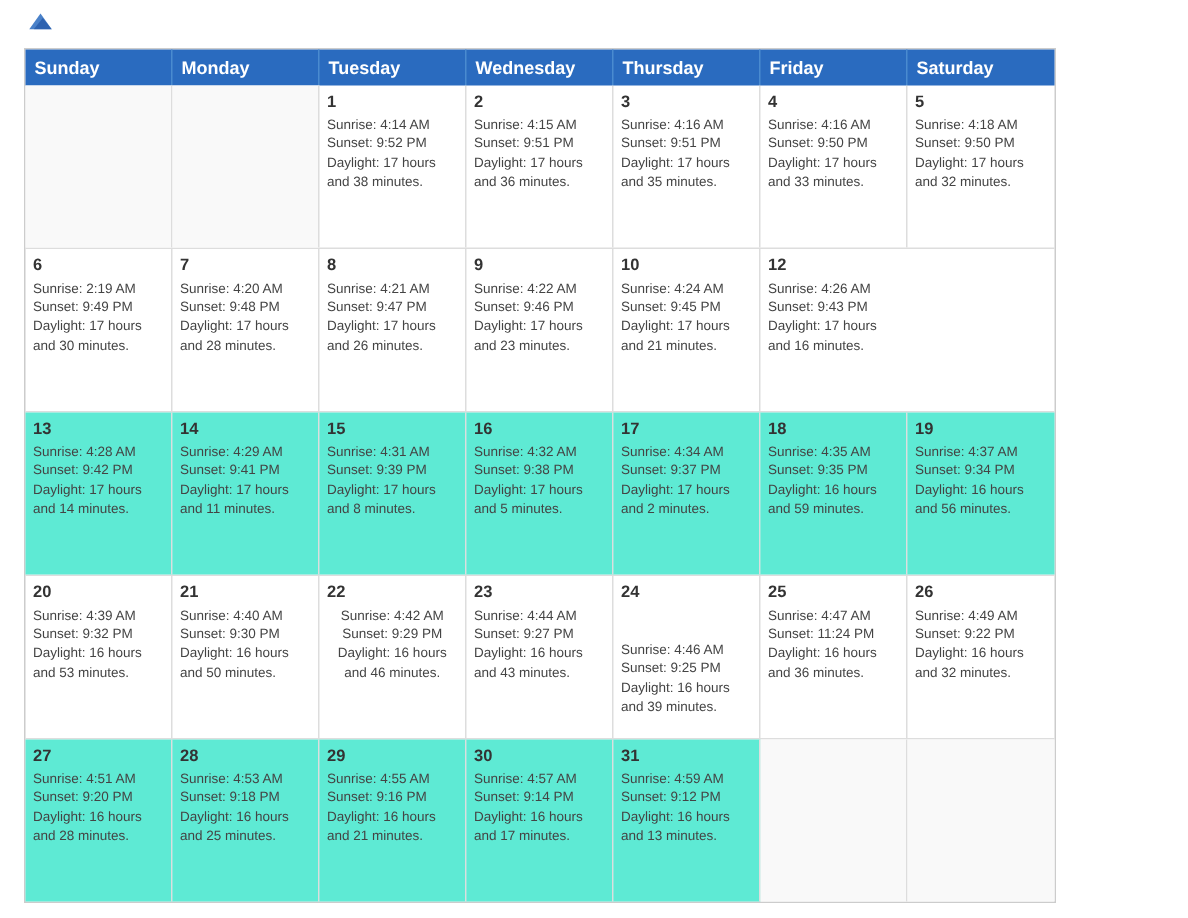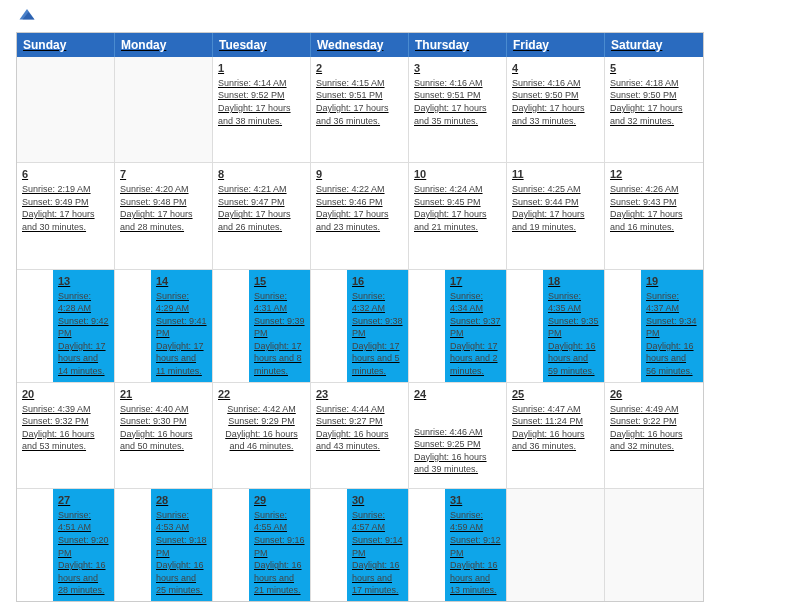--- a/index.html
+++ b/index.html
@@ -9,21 +9,20 @@
       width: 792px;
       height: 612px;
       overflow: hidden;
     }
     .page {
       width: 720px;
       height: 612px;
       padding: 10px 16px 10px 16px;
       display: flex;
       flex-direction: column;
-      text-decoration: underline;
     }
     .header {
       display: flex;
       justify-content: space-between;
       align-items: flex-start;
       margin-bottom: 8px;
     }
     .logo {
       display: flex;
       flex-direction: column;
@@ -99,21 +98,21 @@
       border-right: 1px solid #ddd;
       padding: 4px 5px;
       font-size: 9.5px;
       color: #333;
       vertical-align: top;
       line-height: 1.35;
       min-height: 0;
     }
     .cal-cell:last-child { border-right: none; }
     .cal-cell.empty { background: #f9f9f9; }
-    .cal-cell.shaded { background: #0ea5e9; margin-left: 36px; }
+    .cal-cell.shaded { background: #5eead4; }
     .day-num {
       font-size: 11px;
       font-weight: bold;
       color: #333;
       display: block;
       margin-bottom: 1px;
     }
     .cell-info {
       color: #444;
       font-size: 9px;
@@ -211,26 +210,20 @@
 Sunset: 9:46 PM
 Daylight: 17 hours and 23 minutes.</div>
           </div>
           <div class="cal-cell">
             <span class="day-num">10</span>
             <div class="cell-info" style="white-space: pre-line;">Sunrise: 4:24 AM
 Sunset: 9:45 PM
 Daylight: 17 hours and 21 minutes.</div>
           </div>
           <div class="cal-cell">
-            <span class="day-num">11</span>
-            <div class="cell-info" style="white-space: pre-line;">Sunrise: 4:25 AM
-Sunset: 9:44 PM
-Daylight: 17 hours and 19 minutes.</div>
-          </div>
-          <div class="cal-cell">
             <span class="day-num">12</span>
             <div class="cell-info" style="white-space: pre-line;">Sunrise: 4:26 AM
 Sunset: 9:43 PM
 Daylight: 17 hours and 16 minutes.</div>
           </div>
         </div>
         <div class="cal-row">
           <div class="cal-cell shaded">
             <span class="day-num">13</span>
             <div class="cell-info" style="white-space: pre-line;">Sunrise: 4:28 AM

